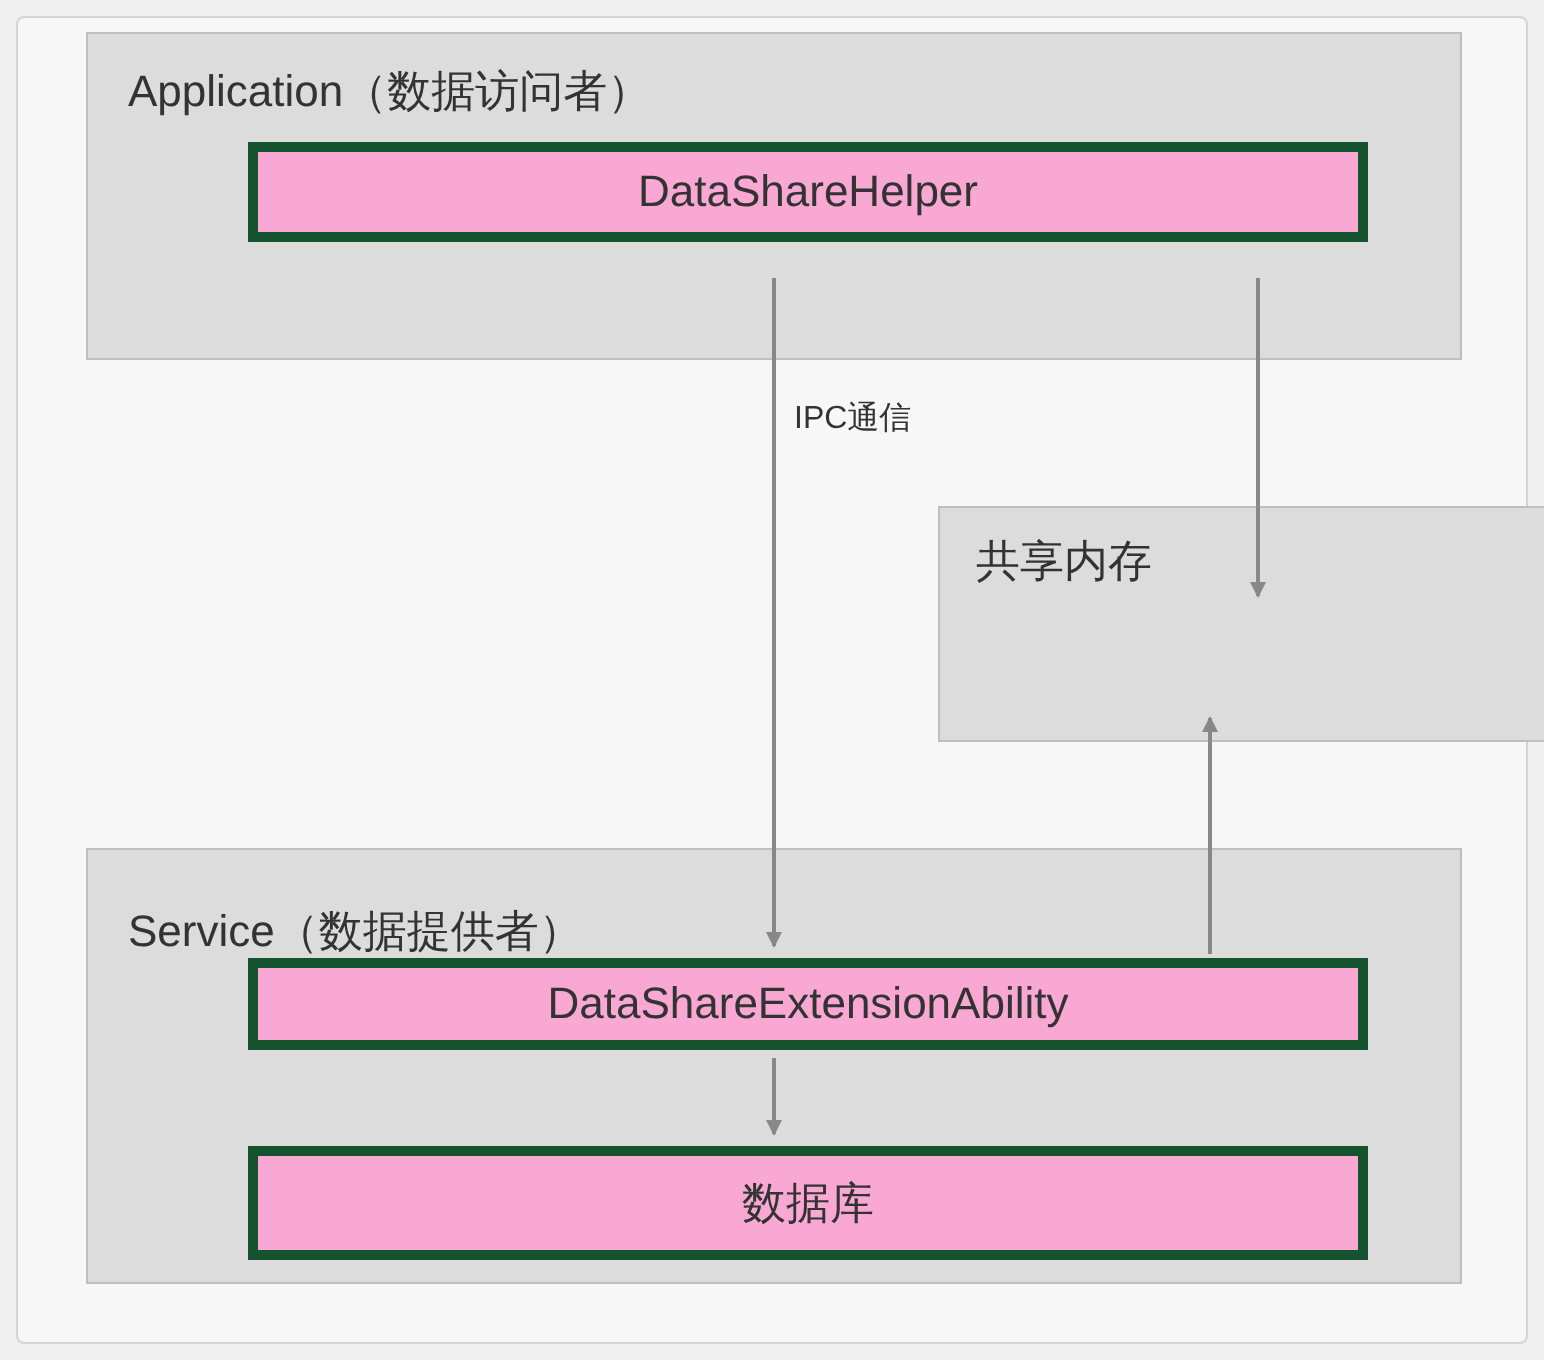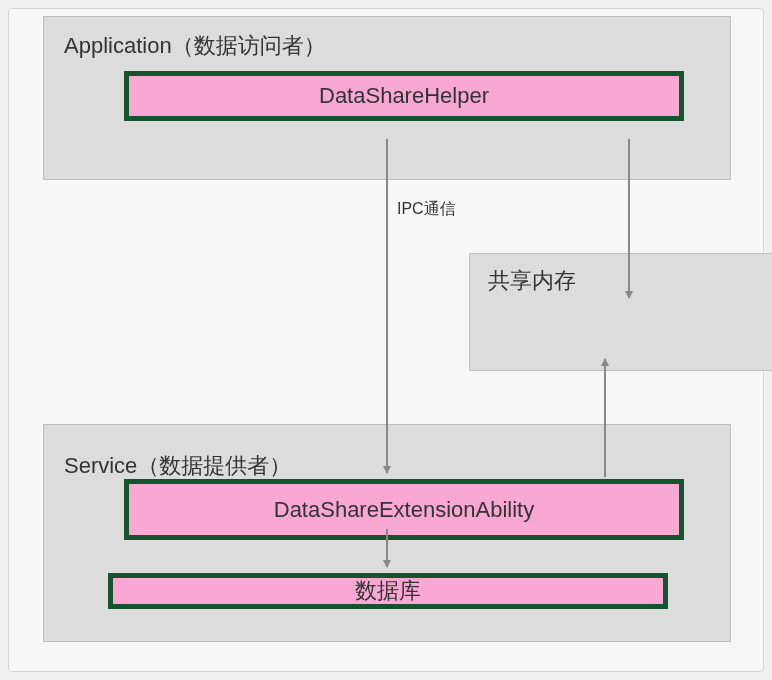--- a/index.html
+++ b/index.html
@@ -64,24 +64,24 @@
       <span>DataShareHelper</span>
     </div>
   </div>
 
   <div class="group-box" style="left:460px; top:244px; width:314px; height:118px;padding-left:40px;">
     <div class="group-title" style="left:18px; top:12px;">共享内存</div>
   </div>
 
   <div class="group-box" style="left:34px; top:415px; width:688px; height:218px;">
     <div class="group-title" style="left:20px; top:14px;margin-top:12px;">Service（数据提供者）</div>
-    <div class="blue-box" style="left:80px; top:54px; width:560px; height:61px;">
+    <div class="blue-box" style="left:80px; top:54px; width:560px; height:46px;">
       <span>DataShareExtensionAbility</span>
     </div>
-    <div class="blue-box" style="left:64px; top:148px; width:560px; height:36px;">
+    <div class="blue-box" style="left:80px; top:148px; width:560px; height:57px;">
       <span>数据库</span>
     </div>
   </div>
 
   <div class="label" style="left:388px; top:190px;">IPC通信</div>
 
   <svg class="arrows" width="756" height="664">
     <defs>
       <marker id="arrowhead" markerWidth="10" markerHeight="10" refX="7" refY="4" orient="auto" markerUnits="userSpaceOnUse">
         <path d="M0,0 L8,4 L0,8 Z" fill="#888"></path>

